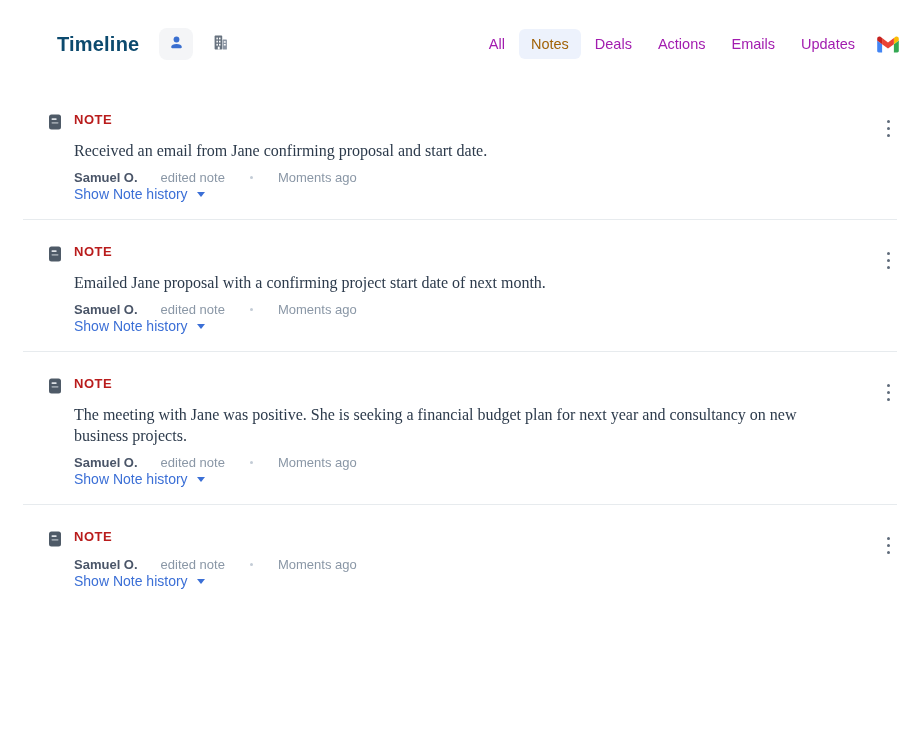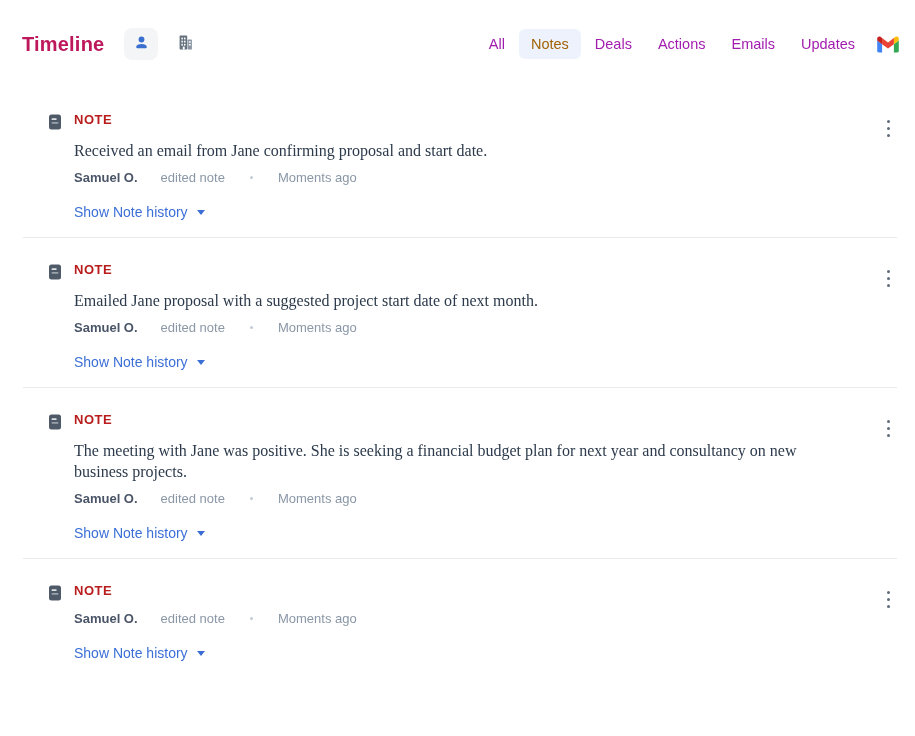--- a/index.html
+++ b/index.html
@@ -15,22 +15,23 @@
     display: flex;
     align-items: center;
     justify-content: space-between;
     padding: 26px 16px 0 22px;
     height: 62px;
   }
   .header-left { display: flex; align-items: center; }
   .page-title {
     font-size: 20px;
     font-weight: 700;
-    color: #be185d;
+    color: #0c4a6e;
     letter-spacing: 0.2px;
+    margin-left: 35px;
   }
   .view-toggle { display: flex; align-items: center; gap: 10px; margin-left: 20px; }
   .icon-btn {
     width: 34px; height: 32px;
     border: none; background: transparent;
     border-radius: 8px;
     display: flex; align-items: center; justify-content: center;
     cursor: pointer;
   }
   .icon-btn.active { background: #f4f5f7; }
@@ -88,21 +89,21 @@
   }
   .note-meta {
     font-size: 13px;
     color: #8a97a6;
     display: flex;
     align-items: center;
     gap: 23px;
   }
   .meta-author { font-weight: 700; color: #4a5568; }
   .meta-dot { width: 3px; height: 3px; border-radius: 50%; background: #c3ccd6; display: inline-block; margin: 0 2px; }
-  .note-link-row { margin-top: 18px; }
+  .note-link-row { }
   .note-link {
     display: inline-flex;
     align-items: center;
     gap: 9px;
     color: #3b6fd6;
     font-size: 14px;
     cursor: pointer;
   }
   .chevron {
     width: 0; height: 0;
@@ -206,21 +207,21 @@
   <div class="entry bordered">
     <span class="entry-icon">
       <svg width="16" height="16" viewBox="0 0 16 16">
         <rect x="2" y="0.5" width="12" height="15" rx="2.5" fill="#4e5a67"></rect>
         <rect x="4.5" y="4.3" width="5.2" height="1.7" rx="0.8" fill="#dfe3e7"></rect>
         <rect x="4.5" y="8" width="7" height="1.7" rx="0.8" fill="#9aa3ab"></rect>
       </svg>
     </span>
     <div class="entry-content">
       <div class="note-label">NOTE</div>
-      <div class="note-body">Emailed Jane proposal with a suggested project start date of next month.</div>
+      <div class="note-body">Emailed Jane proposal with a confirming project start date of next month.</div>
       <div class="note-meta">
         <span class="meta-author">Samuel O.</span>
         <span class="meta-action">edited note</span>
         <span class="meta-dot"></span>
         <span class="meta-time">Moments ago</span>
       </div>
       <div class="note-link-row">
         <span class="note-link">
           <span>Show Note history</span>
           <span class="chevron"></span>

